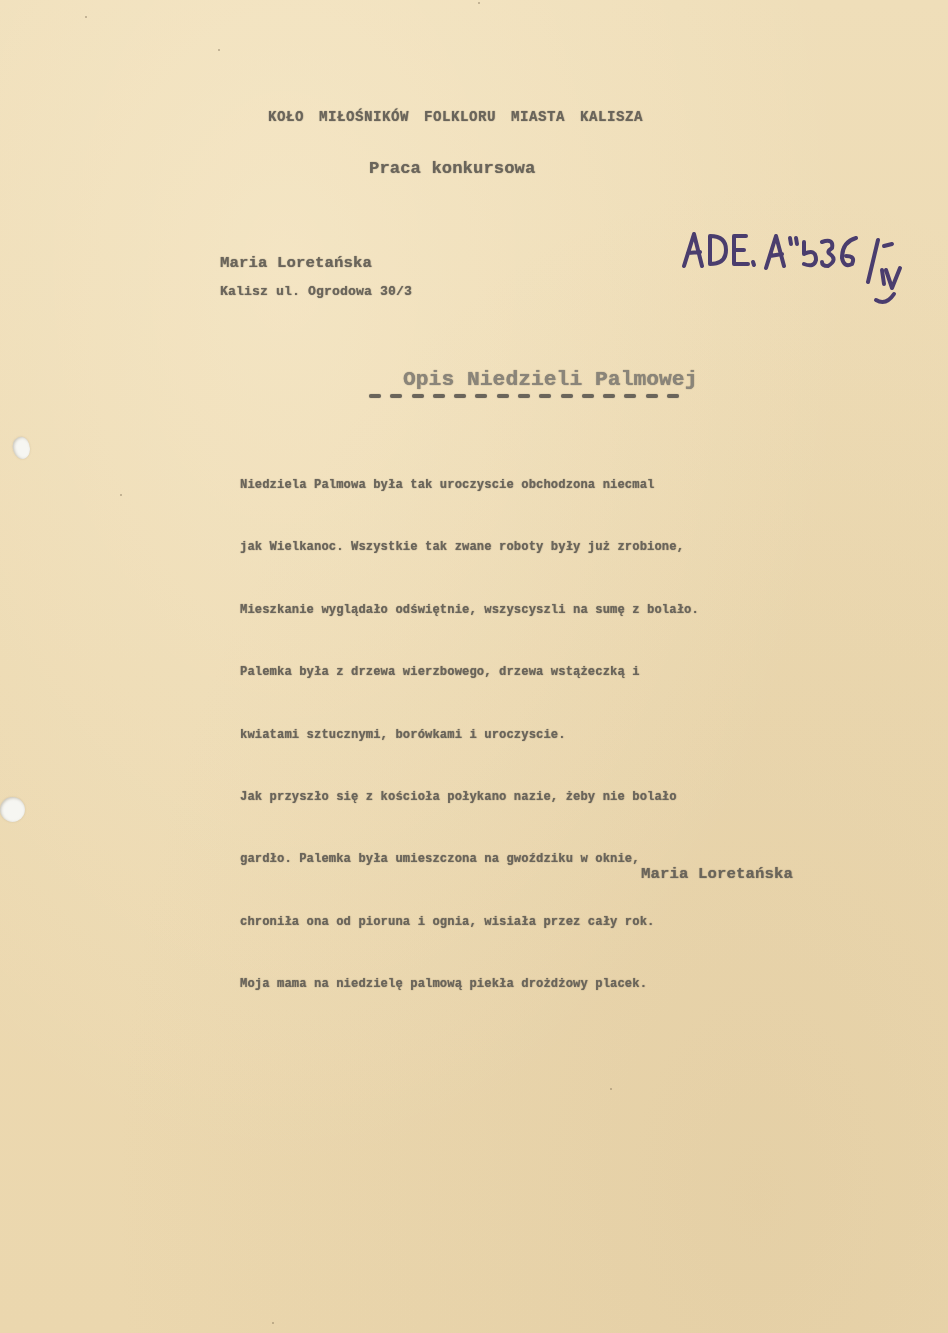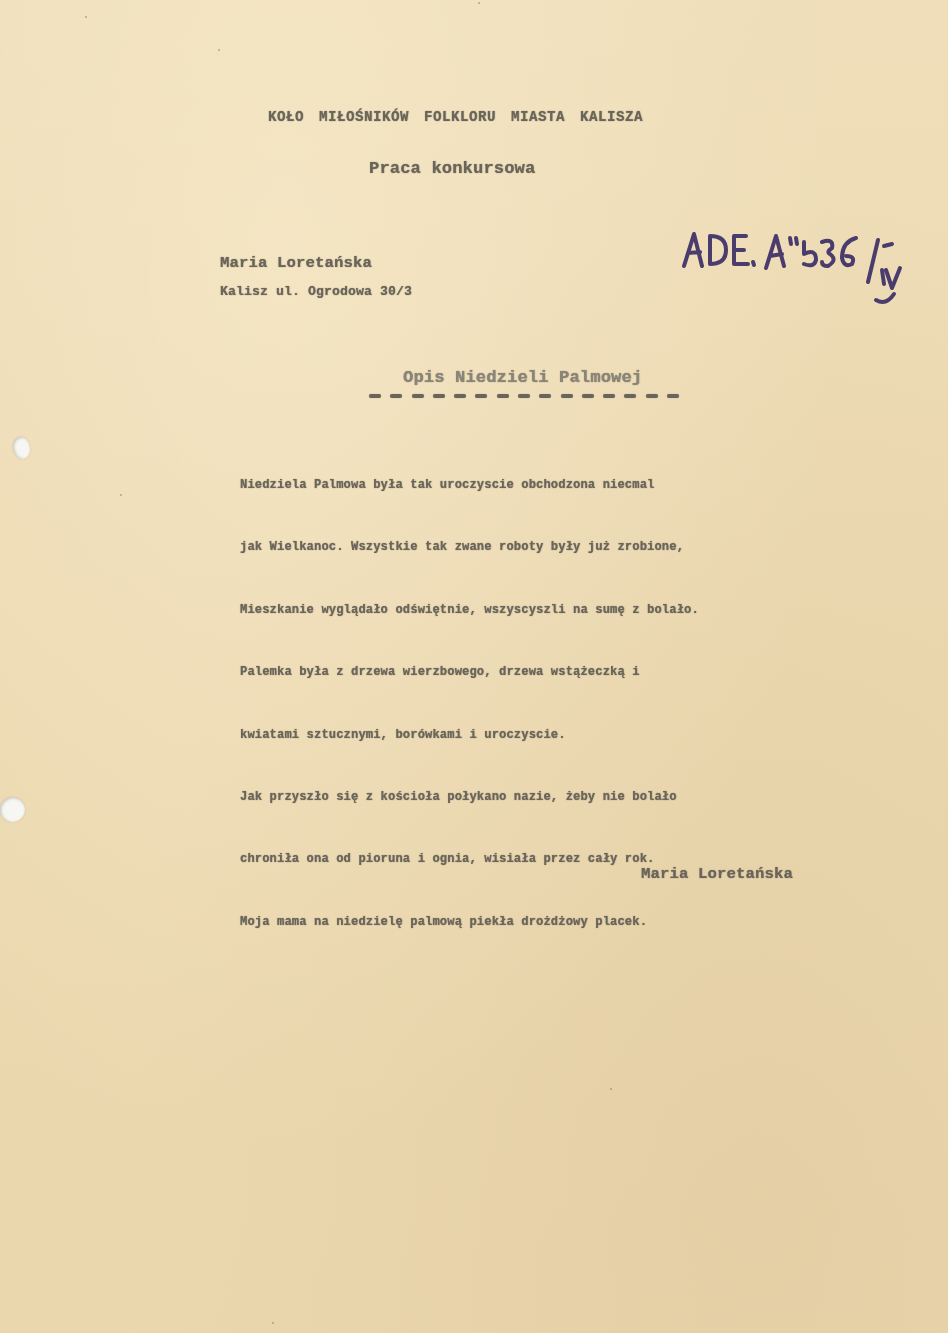--- a/index.html
+++ b/index.html
@@ -62,21 +62,21 @@
     .archive-sig {
       position: absolute;
       left: 680px;
       top: 226px;
       width: 230px;
       height: 90px;
     }
     .essay-title {
       left: 403px;
       top: 368px;
-      font-size: 17px;
+      font-size: 21px;
     }
     .title-underline {
       position: absolute;
       left: 369px;
       top: 394px;
       width: 310px;
       display: flex;
       justify-content: space-between;
     }
     .title-underline span {
@@ -191,19 +191,20 @@
       <span></span>
   </div>
 
   <div class="typed body-text">
     <span class="typed body-line">Niedziela Palmowa była tak uroczyscie obchodzona niecmal</span>
     <span class="typed body-line">jak Wielkanoc. Wszystkie tak zwane roboty były już zrobione,</span>
     <span class="typed body-line">Mieszkanie wyglądało odświętnie, wszyscyszli na sumę z bolało.</span>
     <span class="typed body-line">Palemka była z drzewa wierzbowego, drzewa wstążeczką i</span>
     <span class="typed body-line">kwiatami sztucznymi, borówkami i uroczyscie.</span>
     <span class="typed body-line">Jak przyszło się z kościoła połykano nazie, żeby nie bolało</span>
+    <span class="typed body-line">gardło. Palemka była umieszczona na gwoździku w oknie,</span>
     <span class="typed body-line">chroniła ona od pioruna i ognia, wisiała przez cały rok.</span>
     <span class="typed body-line">Moja mama na niedzielę palmową piekła drożdżowy placek.</span>
   </div>
 
   <div class="typed signature">Maria Loretańska</div>
 
 </div>
 
 </body></html>

